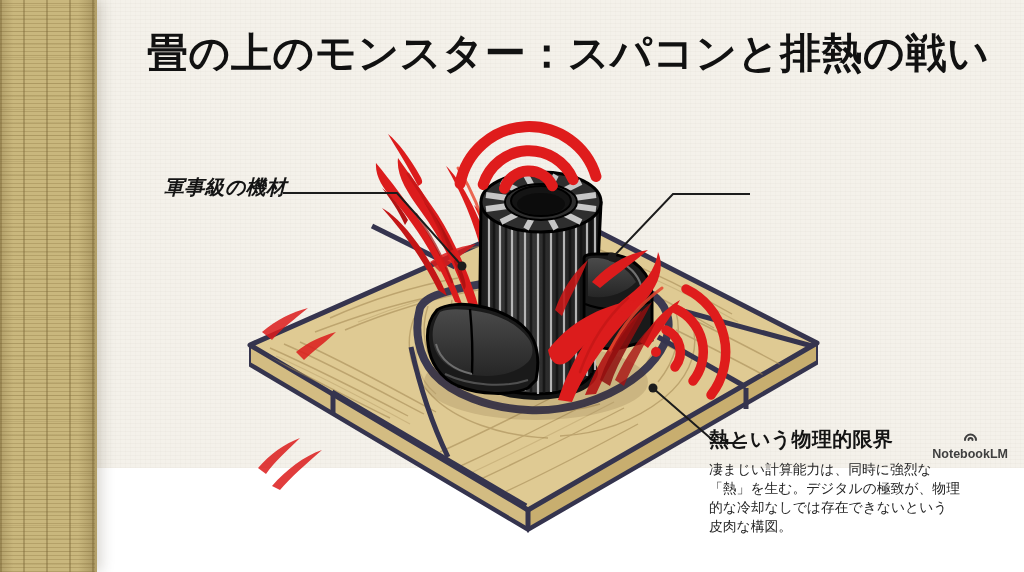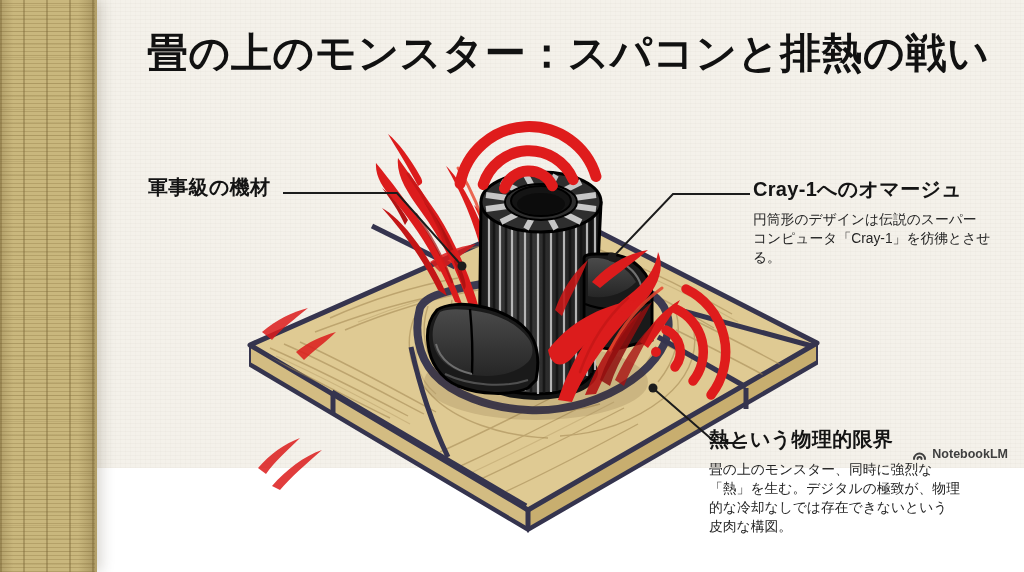--- a/index.html
+++ b/index.html
@@ -21,26 +21,26 @@
     border-right:2px solid #b3a069;
     box-shadow:5px 0 12px rgba(60,50,30,0.18);
   }
   .title{position:absolute;left:147px;top:30px;margin:0;width:860px;
     font-size:41px;line-height:1.15;font-weight:900;color:#111;
     letter-spacing:0.5px;}
   .callout{position:absolute;color:#161616;}
   .callout-heading{font-size:20px;font-weight:800;letter-spacing:0.3px;color:#141414;}
   .callout-body{margin-top:7px;font-size:13.8px;line-height:1.38;font-weight:500;
     color:#262626;white-space:pre-line;}
-  .callout-left{left:148px;top:174px;width:250px;}
+  .callout-left{left:164px;top:174px;width:250px;font-style:italic;}
   .callout-right{left:753px;top:176px;width:262px;}
   .callout-bottom{left:709px;top:426px;width:258px;}
   .art{position:absolute;left:0;top:0;width:1024px;height:572px;}
   .watermark{position:absolute;right:16px;bottom:7px;display:flex;align-items:center;gap:5px;
-    color:#3f3f3f;font-size:12.5px;font-weight:700;}
+    color:#3f3f3f;font-size:12.5px;font-weight:700;flex-direction:column;}
 </style>
 </head>
 <body>
 
 <div class="stage">
 
   <div class="tatami-strip"></div>
 
   <h1 class="title">畳の上のモンスター：スパコンと排熱の戦い</h1>
 
@@ -258,29 +258,24 @@
       <circle cx="462" cy="266" r="4.5"></circle>
       <circle cx="612" cy="257" r="4.5"></circle>
       <circle cx="653" cy="388" r="4.5"></circle>
     </g>
   </svg>
 
   <div class="callout callout-left">
     <div class="callout-heading">軍事級の機材</div>
   </div>
 
-  <div class="callout callout-right">
-    <div class="callout-heading">Cray-1へのオマージュ</div>
-    <div class="callout-body">円筒形のデザインは伝説のスーパー
-コンピュータ「Cray-1」を彷彿とさせる。</div>
-  </div>
 
   <div class="callout callout-bottom">
     <div class="callout-heading">熱という物理的限界</div>
-    <div class="callout-body">畳の上のモンスター、同時に強烈な
+    <div class="callout-body">凄まじい計算能力は、同時に強烈な
 「熱」を生む。デジタルの極致が、物理
 的な冷却なしでは存在できないという
 皮肉な構図。</div>
   </div>
 
   <div class="watermark">
     <svg width="15" height="13" viewBox="0 0 15 13">
       <path d="M2,11 A5.5,5.5 0 0 1 13,11" stroke="#3f3f3f" stroke-width="2" fill="none" stroke-linecap="round"></path>
       <path d="M5.5,11 A2,2 0 0 1 9.5,11" stroke="#3f3f3f" stroke-width="2" fill="none" stroke-linecap="round"></path>
     </svg>

